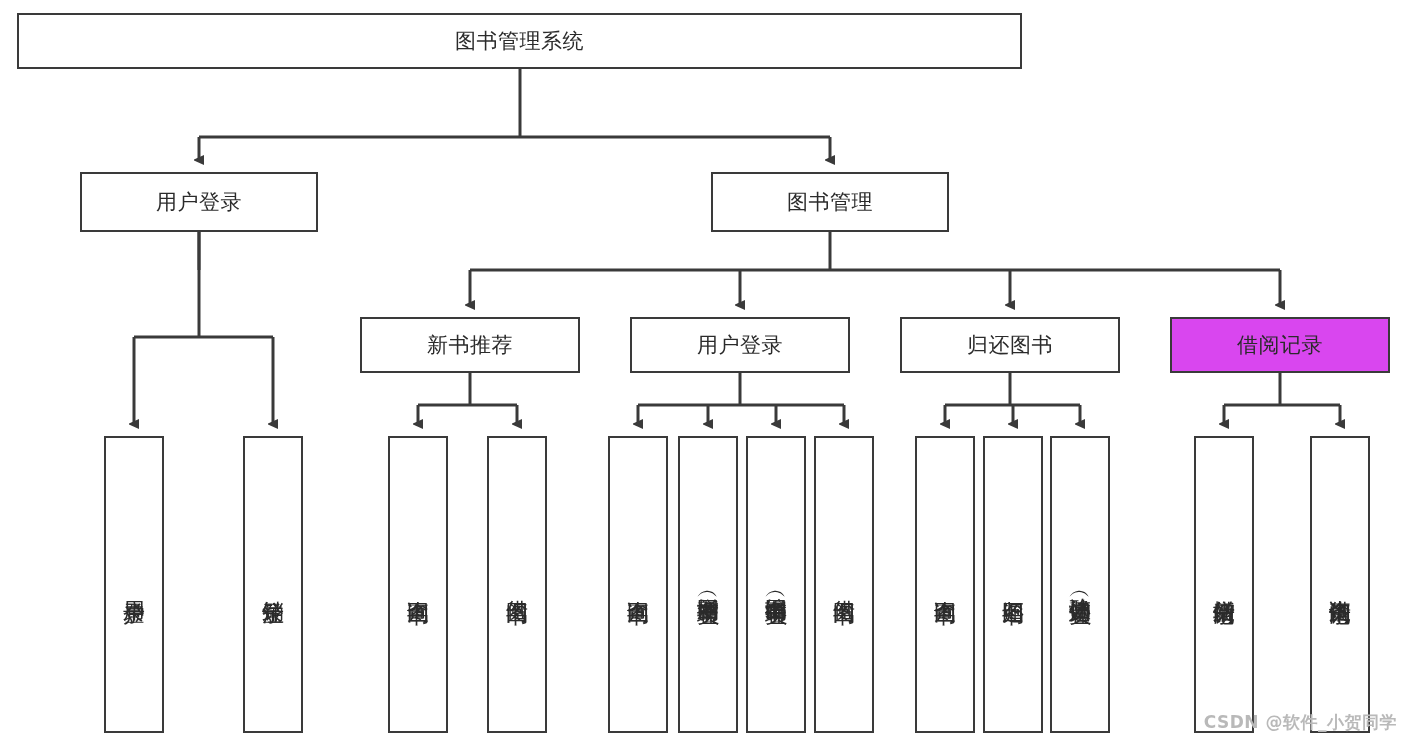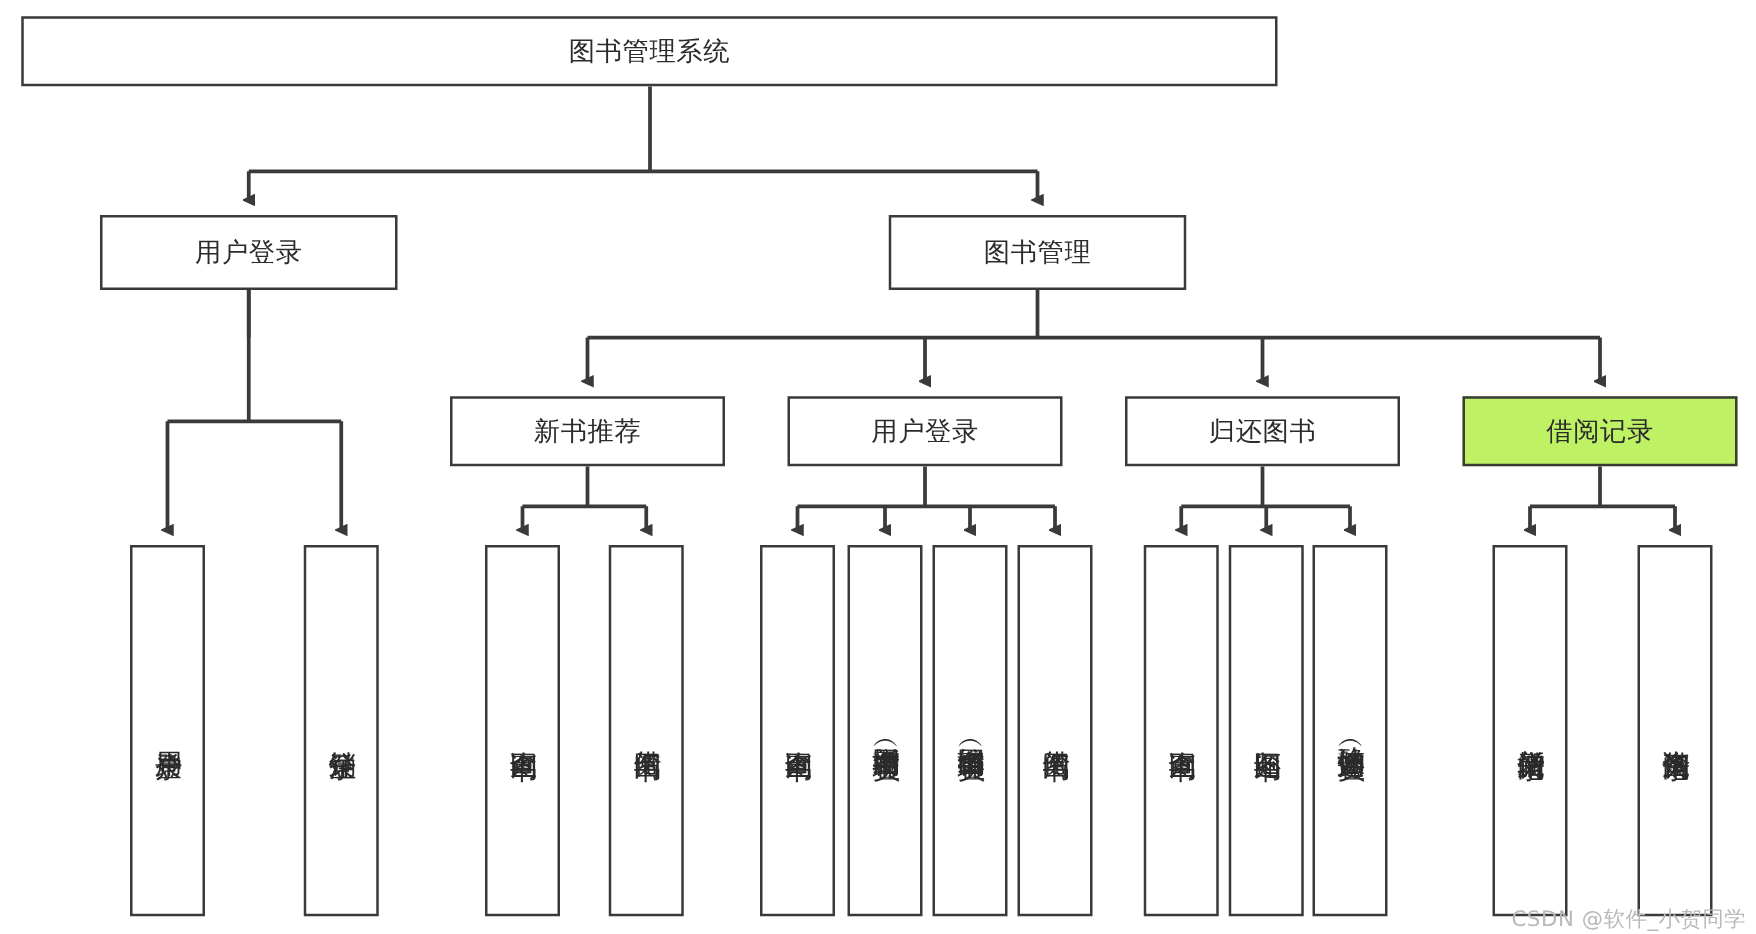--- a/index.html
+++ b/index.html
@@ -52,26 +52,27 @@
     font-size: 22px;
     color: #2b2b2b;
     line-height: 1.28;
     letter-spacing: 1px;
     white-space: nowrap;
     text-align: center;
   }
   #watermark {
     position: absolute;
     right: 8px;
-    bottom: 0;
+    bottom: 13px;
     font-size: 17px;
     color: #b9b9b9;
     letter-spacing: 0.5px;
     white-space: nowrap;
     user-select: none;
+    font-weight: bold;
   }
 </style>
 </head>
 <body>
 
 <div id="diagram-root" style="width: 1405px; height: 747px; background: rgb(255, 255, 255);">
 
   <svg id="edges-layer" viewBox="0 0 1405 747" width="1405" height="747">
     <defs>
       <marker id="arrowhead" markerWidth="10" markerHeight="10" refX="5" refY="5" orient="auto" markerUnits="userSpaceOnUse">
@@ -138,21 +139,21 @@
 
   <div class="node node-h" style="left: 360px; top: 317px; width: 220px; height: 56px; border-color: rgb(58, 58, 58); background: rgb(255, 255, 255);">
     <span class="node-label" style="color: rgb(43, 43, 43);">新书推荐</span>
   </div>
   <div class="node node-h" style="left: 630px; top: 317px; width: 220px; height: 56px; border-color: rgb(58, 58, 58); background: rgb(255, 255, 255);">
     <span class="node-label" style="color: rgb(43, 43, 43);">用户登录</span>
   </div>
   <div class="node node-h" style="left: 900px; top: 317px; width: 220px; height: 56px; border-color: rgb(58, 58, 58); background: rgb(255, 255, 255);">
     <span class="node-label" style="color: rgb(43, 43, 43);">归还图书</span>
   </div>
-  <div class="node node-h" style="left: 1170px; top: 317px; width: 220px; height: 56px; border-color: rgb(58, 58, 58); background: #bef264;">
+  <div class="node node-h" style="left: 1170px; top: 317px; width: 220px; height: 56px; border-color: rgb(58, 58, 58); background: #d946ef;">
     <span class="node-label" style="color: rgb(43, 43, 43);">借阅记录</span>
   </div>
 
   <div class="node node-v" style="left: 104px; top: 436px; width: 60px; height: 297px; border-color: rgb(58, 58, 58); background: rgb(255, 255, 255);">
     <span class="node-label" style="color: rgb(43, 43, 43);">用户登录</span>
   </div>
   <div class="node node-v" style="left: 243px; top: 436px; width: 60px; height: 297px; border-color: rgb(58, 58, 58); background: rgb(255, 255, 255);">
     <span class="node-label" style="color: rgb(43, 43, 43);">注销登录</span>
   </div>
   <div class="node node-v" style="left: 388px; top: 436px; width: 60px; height: 297px; border-color: rgb(58, 58, 58); background: rgb(255, 255, 255);">

